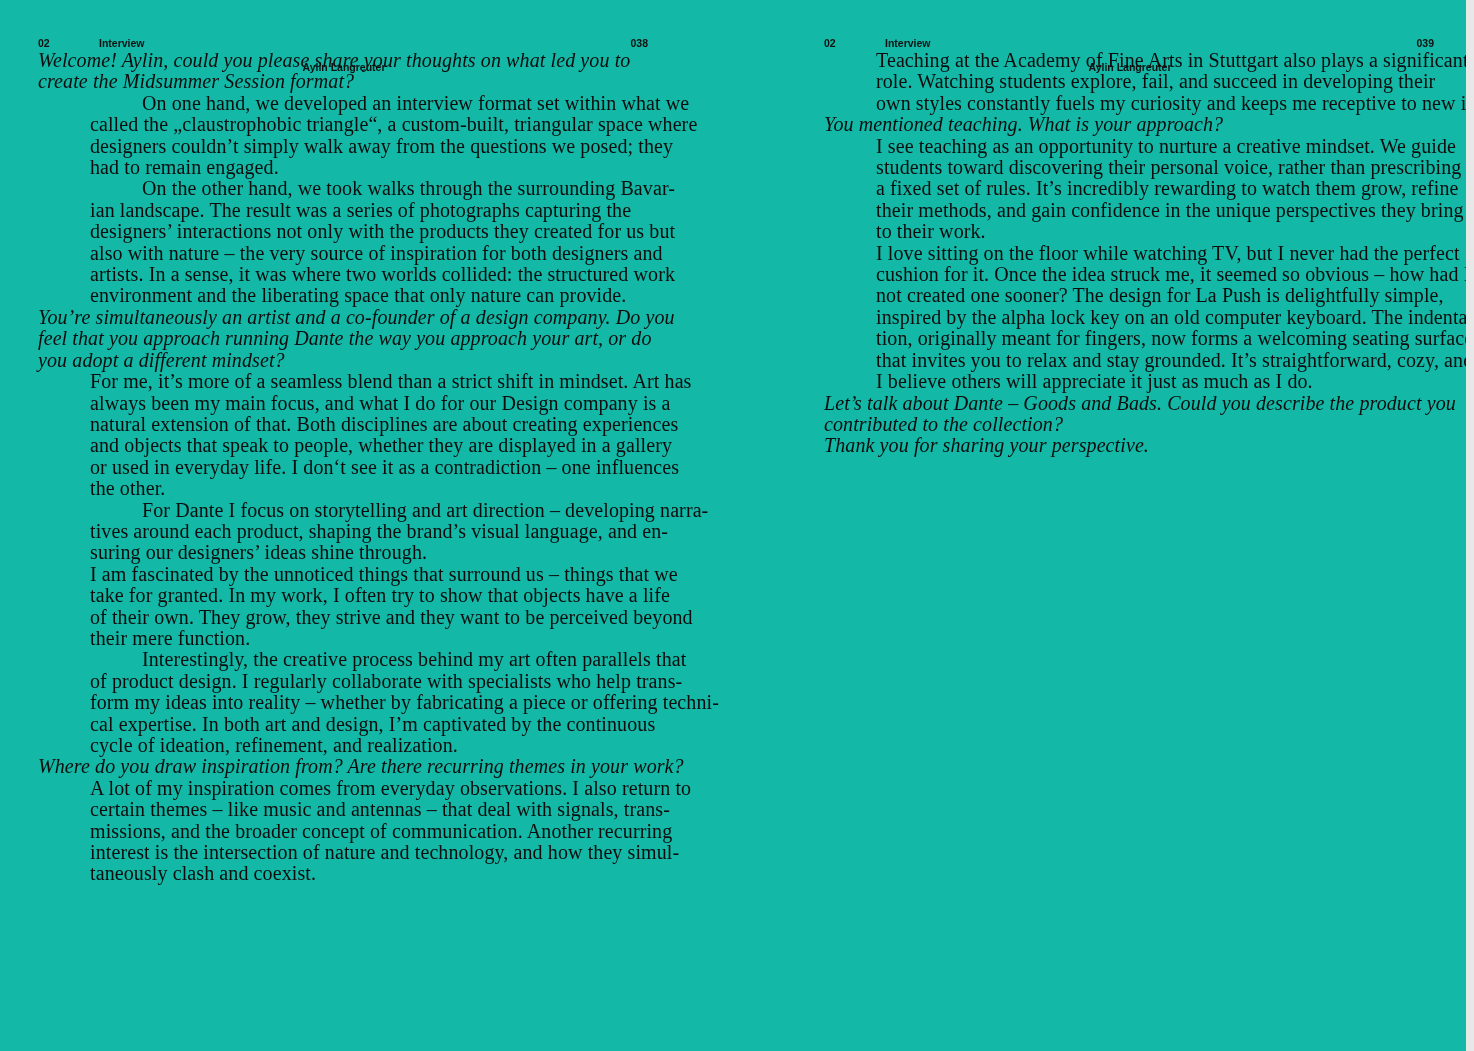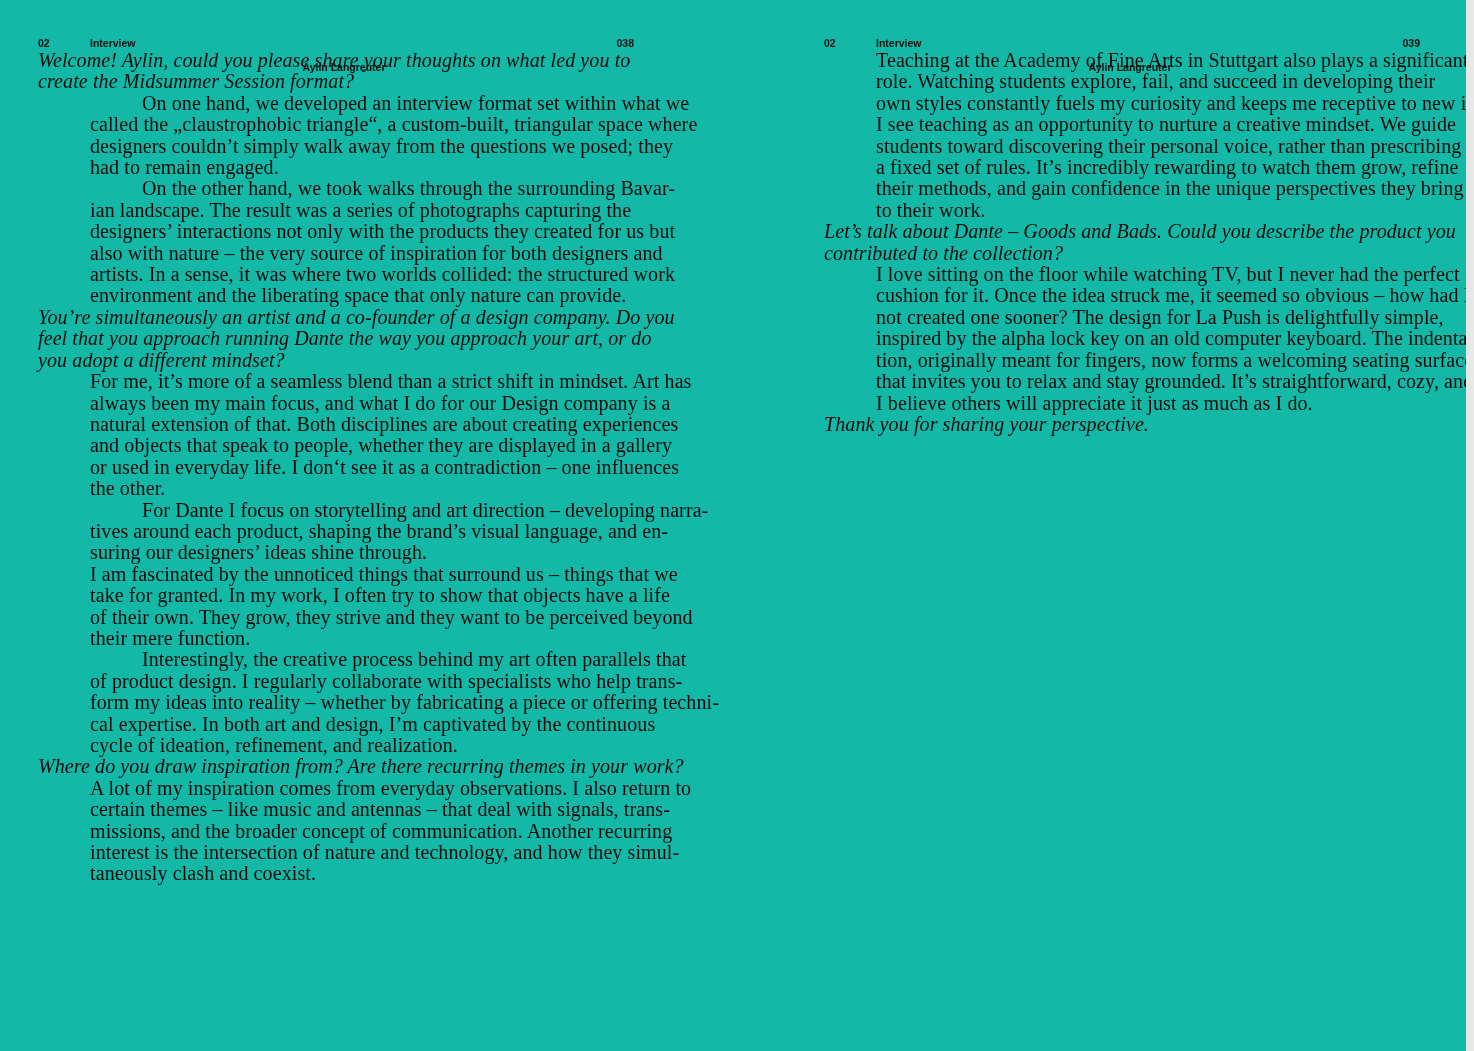--- a/index.html
+++ b/index.html
@@ -22,23 +22,23 @@
     position: relative;
     height: 13px;
     width: 612px;
     font-family: "Liberation Sans", sans-serif;
     font-weight: 700;
     font-size: 10.5px;
     line-height: 12px;
     color: #111111;
   }
   .h-chapter  { position: absolute; left: 0; }
-  .h-section  { position: absolute; left: 52px; }
+  .h-section  { position: absolute; left: 61px; }
   .h-author   { position: absolute; left: 0; width: 100%; text-align: center; margin-top: 24px; }
-  .h-pagenum  { position: absolute; right: 16px; margin-left: 24px; }
+  .h-pagenum  { position: absolute; right: 2px; margin-left: 24px; }
   .page-body {
     font-size: 20px;
     line-height: 21.4px;
     letter-spacing: 0.1px;
   }
   .block { white-space: pre; }
   .block.question { font-style: italic; }
   .block.answer   { margin-left: 52px; }
   .block.answer.indent { text-indent: 52px; }
 </style>
@@ -101,31 +101,32 @@
     <header class="page-header">
       <span class="h-chapter">02</span>
       <span class="h-section">Interview</span>
       <span class="h-author">Aylin Langreuter</span>
       <span class="h-pagenum">039</span>
     </header>
     <div class="page-body">
         <div class="block answer">Teaching at the Academy of Fine Arts in Stuttgart also plays a significant
 role. Watching students explore, fail, and succeed in developing their
 own styles constantly fuels my curiosity and keeps me receptive to new ideas.</div>
+        <div class="block question">You mentioned teaching. What is your approach?</div>
         <div class="block answer">I see teaching as an opportunity to nurture a creative mindset. We guide
 students toward discovering their personal voice, rather than prescribing
 a fixed set of rules. It’s incredibly rewarding to watch them grow, refine
 their methods, and gain confidence in the unique perspectives they bring
 to their work.</div>
-        <div class="block question">Let’s talk about Dante – Goods and Bads. Could you describe the product you
-contributed to the collection?</div>
         <div class="block answer">I love sitting on the floor while watching TV, but I never had the perfect
 cushion for it. Once the idea struck me, it seemed so obvious – how had I
 not created one sooner? The design for La Push is delightfully simple,
 inspired by the alpha lock key on an old computer keyboard. The indenta-
 tion, originally meant for fingers, now forms a welcoming seating surface
 that invites you to relax and stay grounded. It’s straightforward, cozy, and
 I believe others will appreciate it just as much as I do.</div>
+        <div class="block question">Let’s talk about Dante – Goods and Bads. Could you describe the product you
+contributed to the collection?</div>
         <div class="block question">Thank you for sharing your perspective.</div>
       </div>
   </section>
 
 </div>
 
 </body></html>

